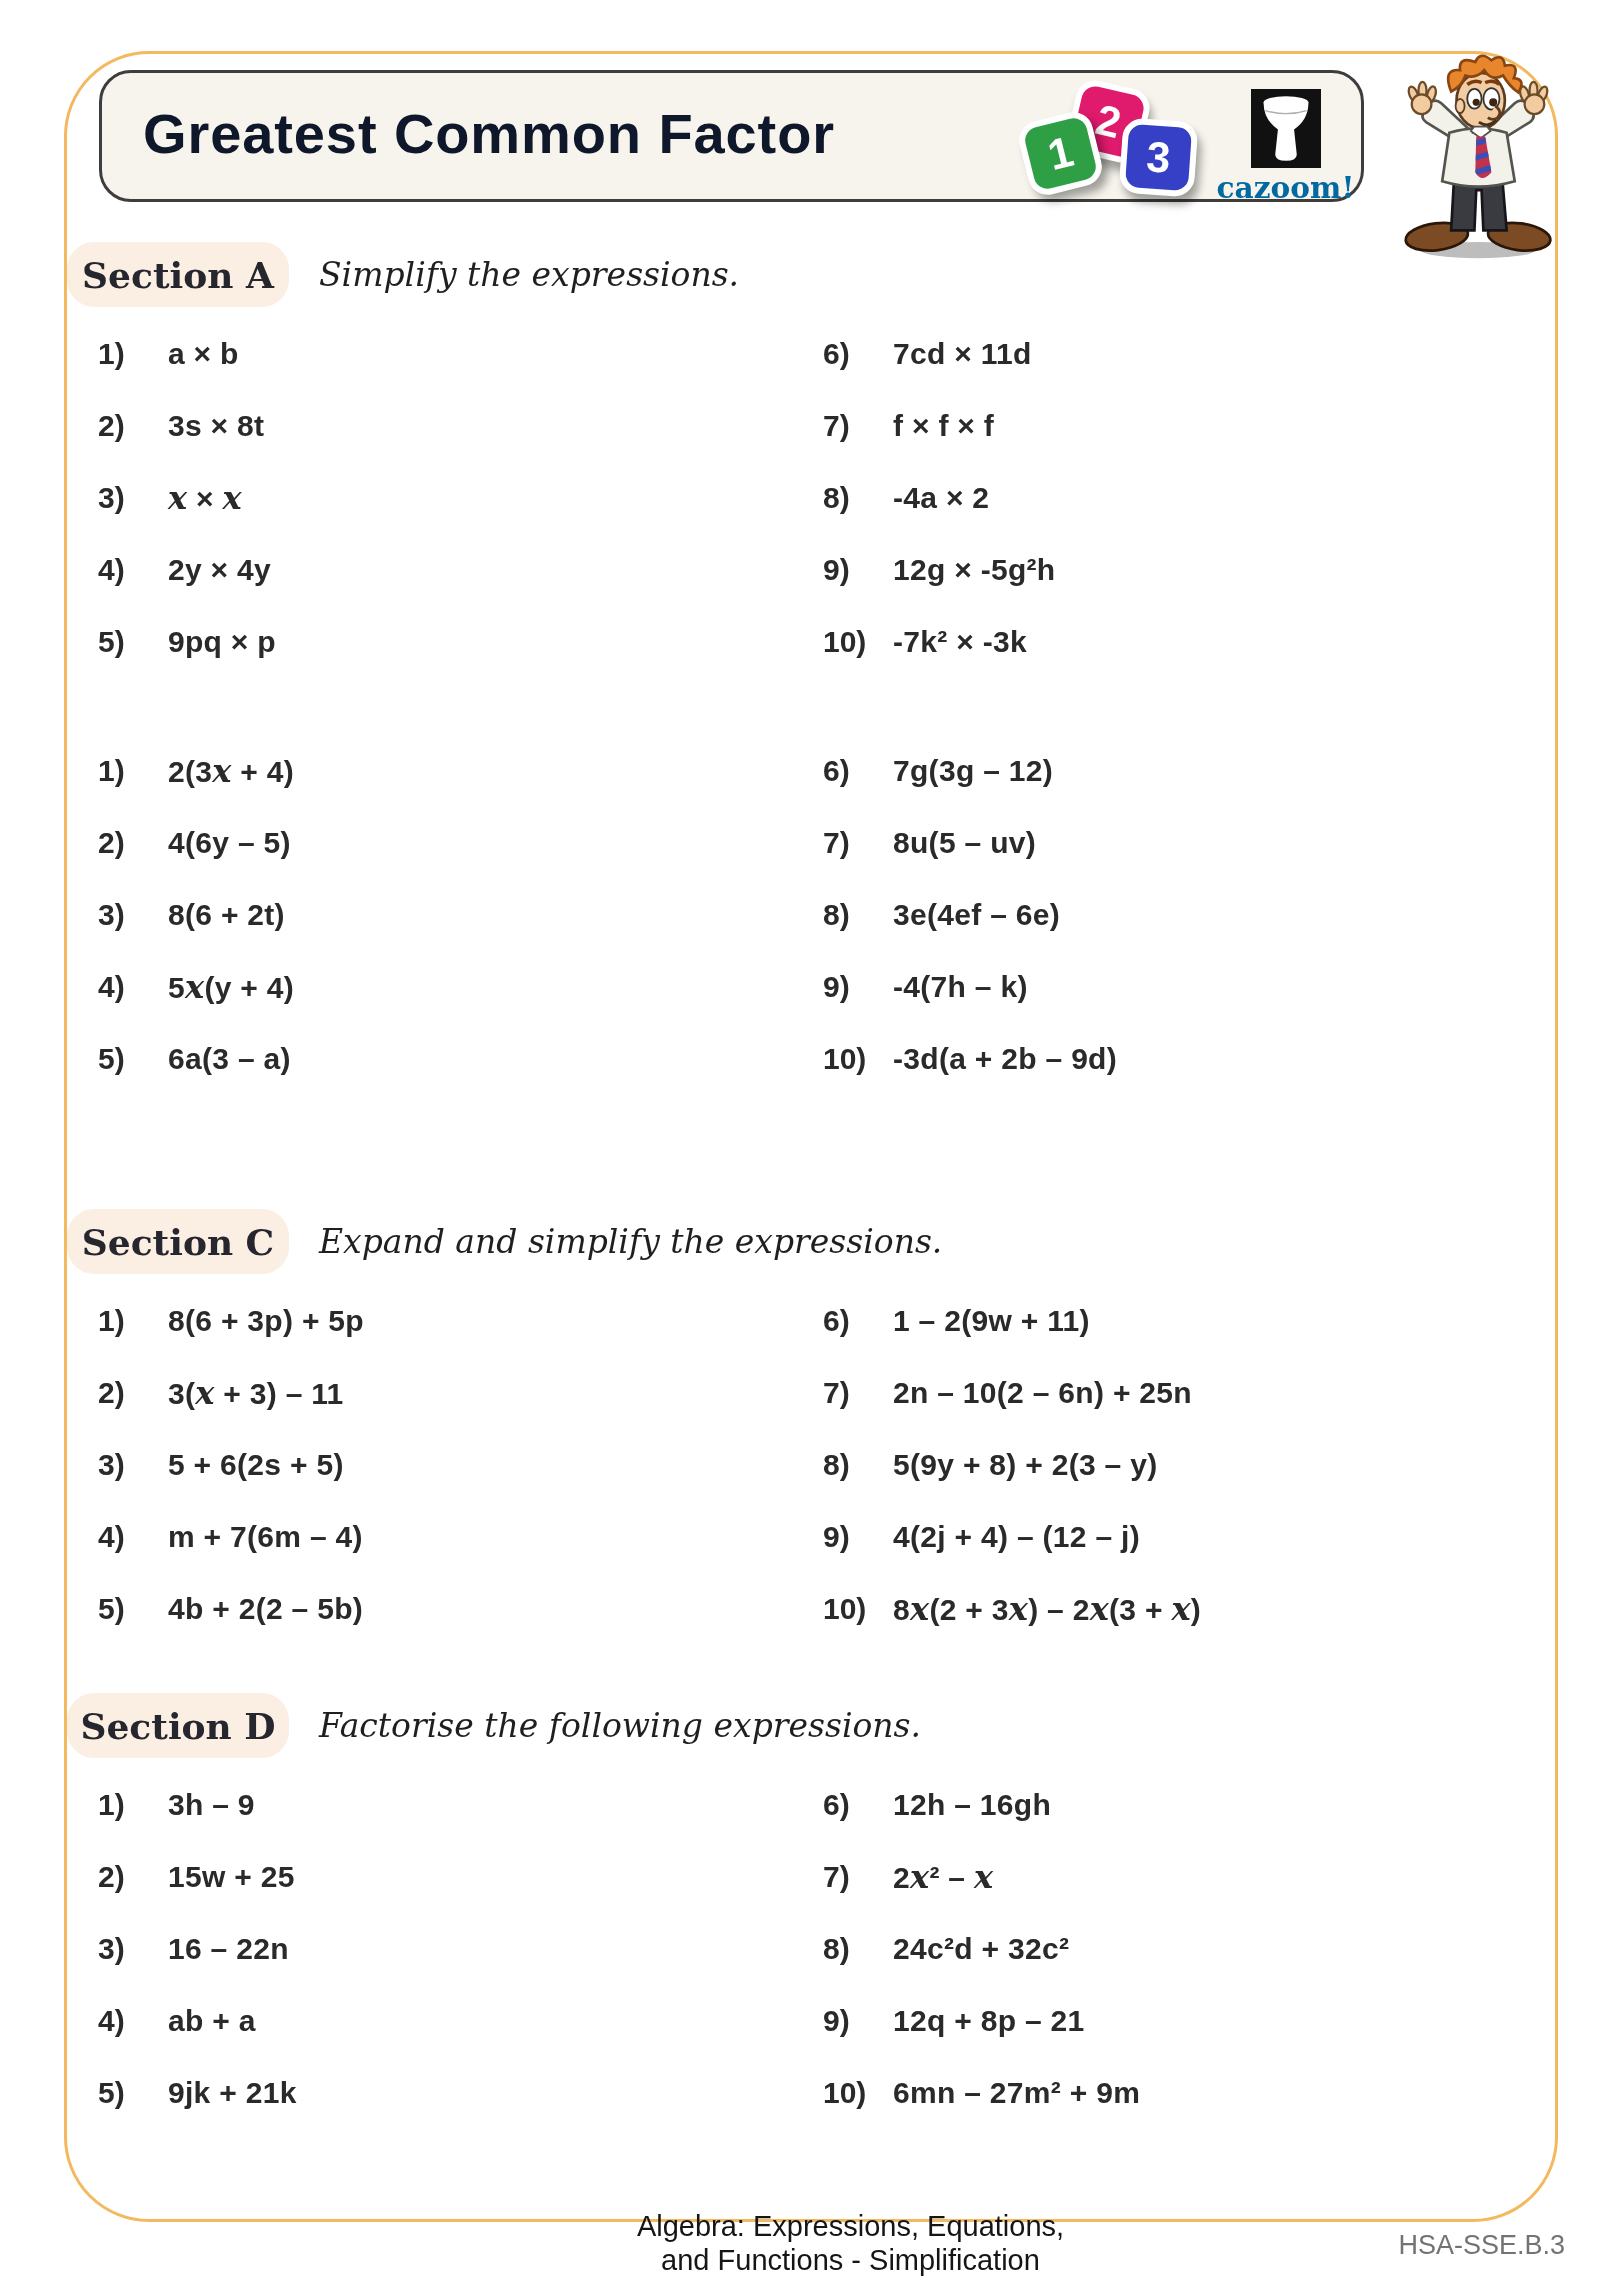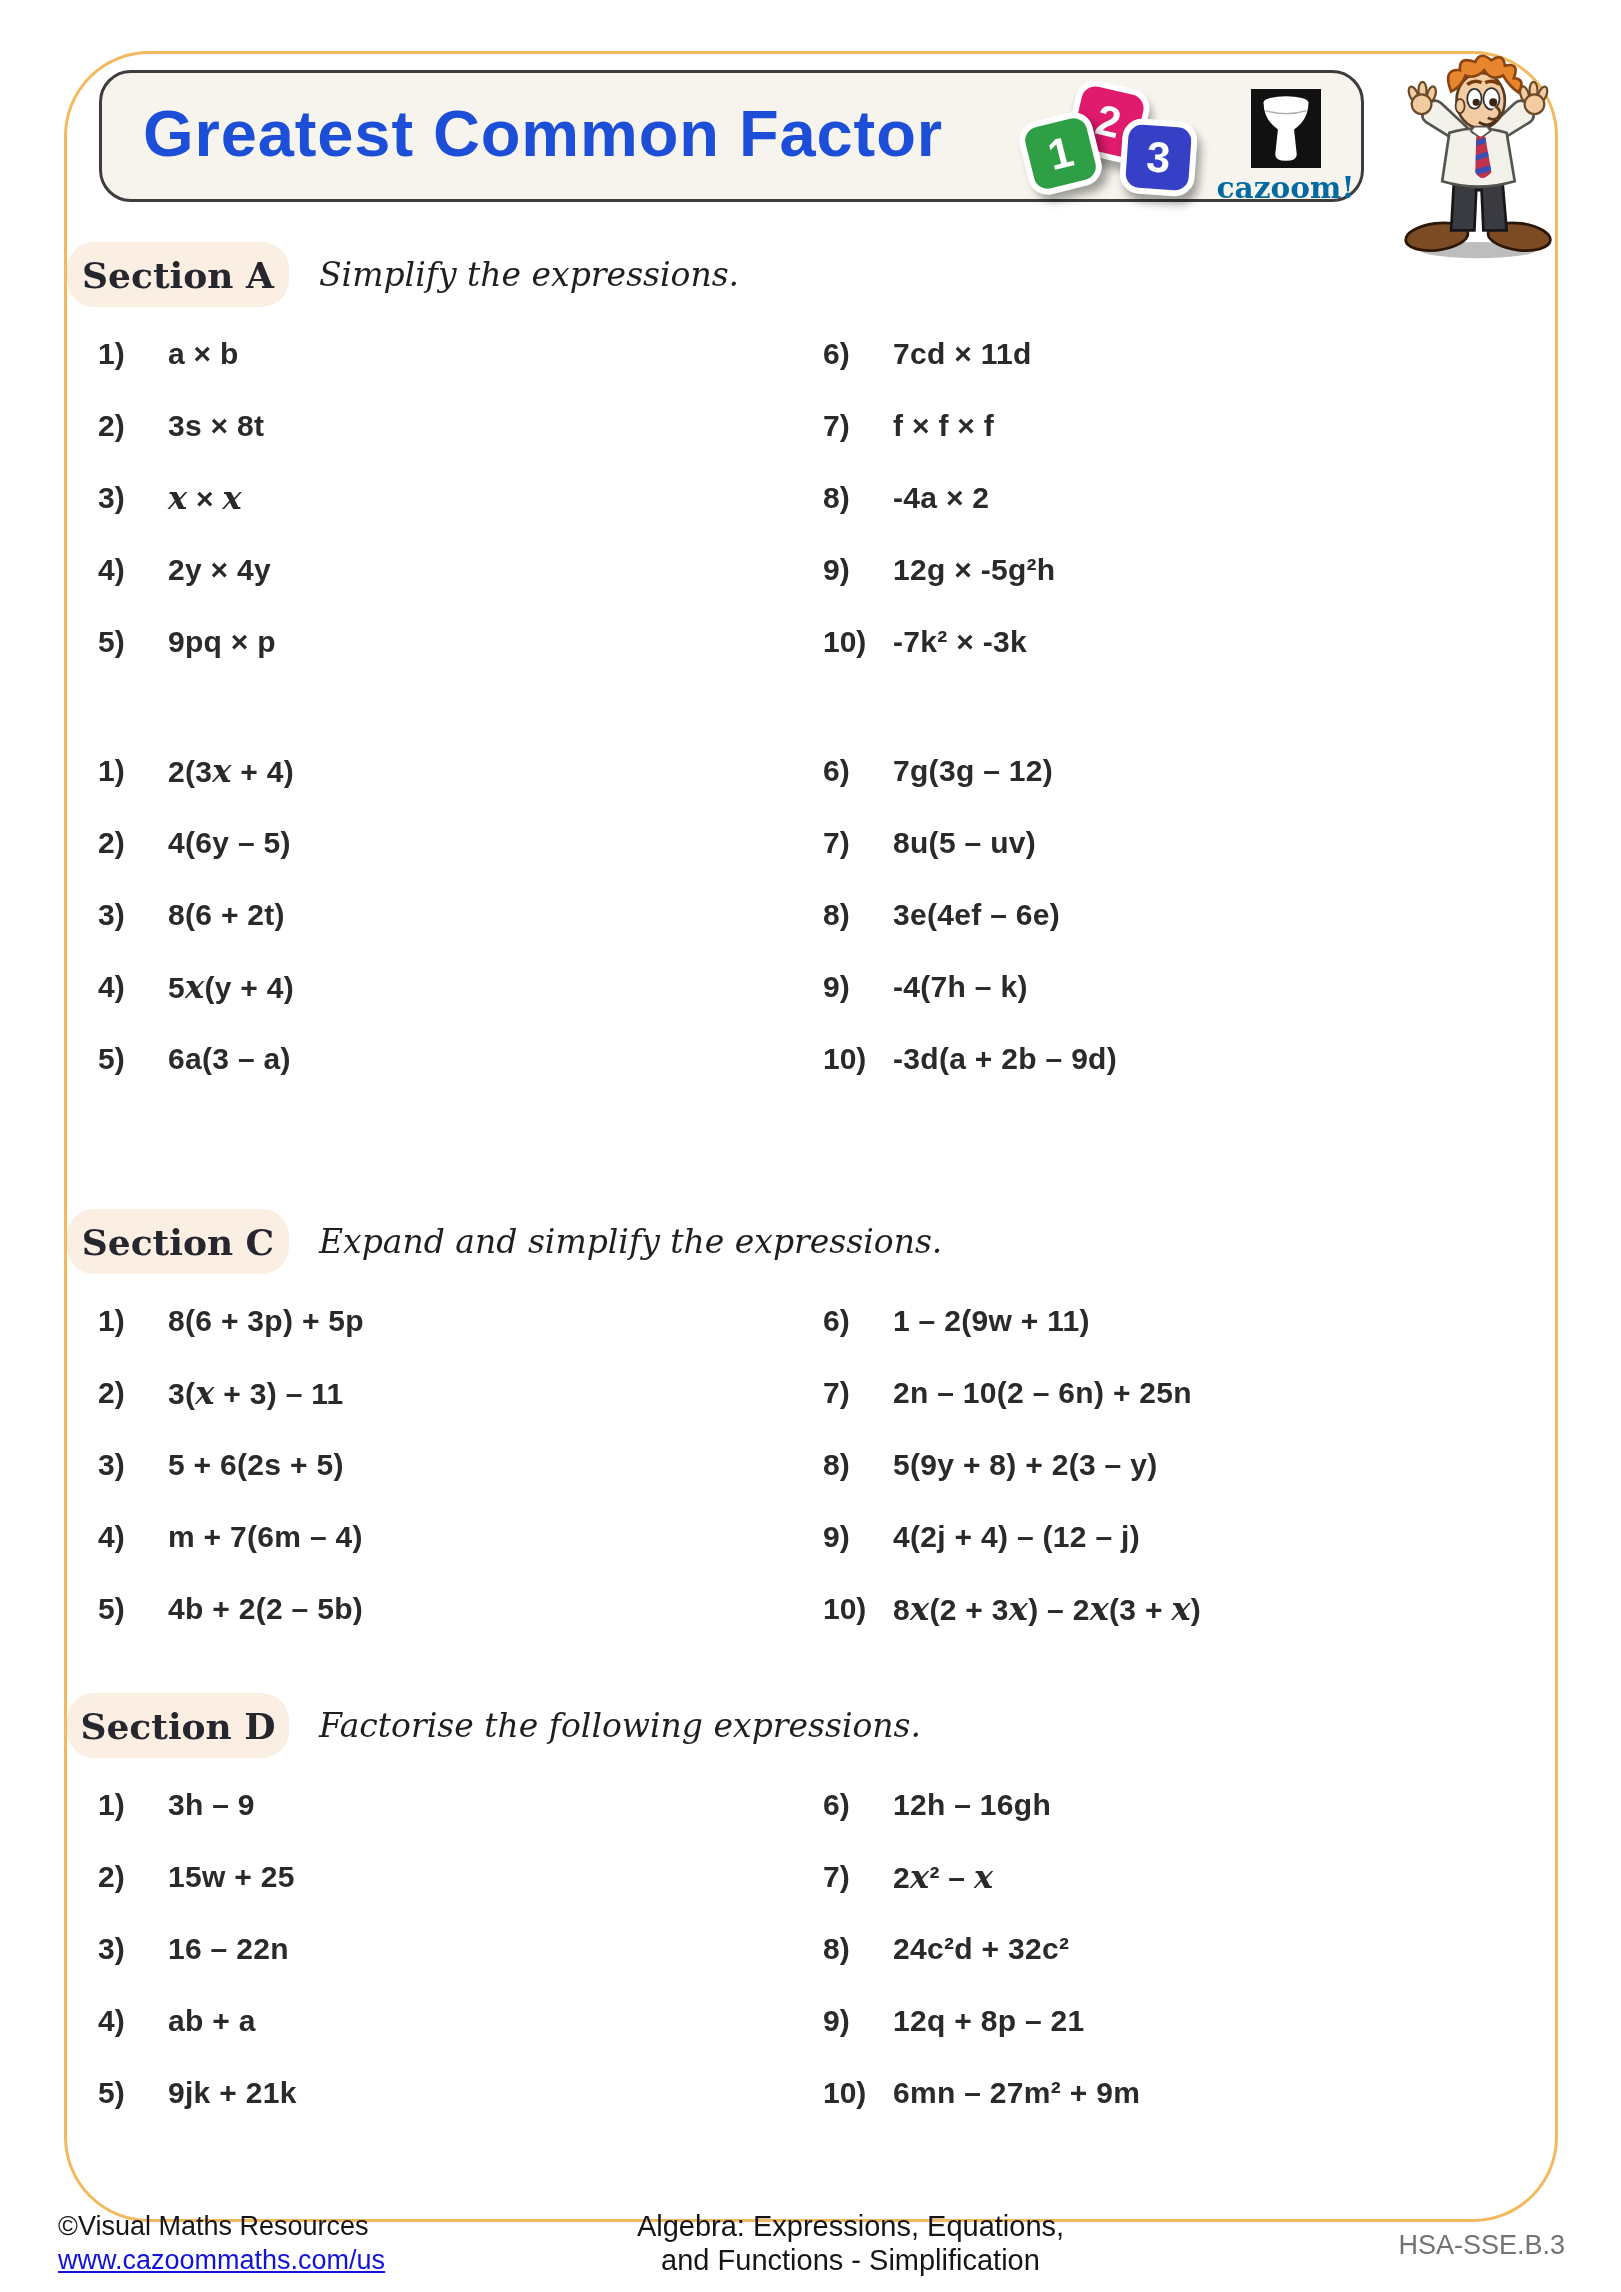--- a/index.html
+++ b/index.html
@@ -4,21 +4,21 @@
 <style>
   html,body{margin:0;padding:0;background:#ffffff;}
   .page{position:relative;width:1622px;height:2293px;background:#ffffff;overflow:hidden;
         font-family:"Liberation Sans",sans-serif;}
   .frame{position:absolute;left:64px;top:51px;width:1488px;height:2165px;
          border:3.6px solid var(--border-orange,#f2b95e);border-radius:85px;}
   
   .title-box{position:absolute;left:99px;top:70px;width:1259px;height:126px;
              background:var(--title-box-bg,#f6f4ec);border:3.6px solid #3d3d3d;border-radius:32px;}
   .page-title{position:absolute;left:41px;top:50%;transform:translateY(-54%);
-              font-size:65px;font-weight:bold;color:#1d4ed8;letter-spacing:0.9px;white-space:nowrap;}
+              font-size:56px;font-weight:bold;color:#0f172a;letter-spacing:0.9px;white-space:nowrap;}
   .tile{position:absolute;width:63px;height:63px;border:6.3px solid #ffffff;border-radius:19.7px;
         display:flex;align-items:center;justify-content:center;color:#ffffff;
         font-size:43px;font-weight:bold;box-shadow:4.5px 8px 9px rgba(0,0,0,.35);}
   .tile-1{left:921px;top:43px;transform:rotate(-14deg);background:var(--tile-green,#2f9f45);z-index:2;}
   .tile-2{left:969px;top:10.7px;transform:rotate(13deg);background:var(--tile-pink,#e01a6c);z-index:1;}
   .tile-3{left:1019px;top:47px;transform:rotate(4deg);background:var(--tile-blue,#3540c6);z-index:2;}
   .logo{position:absolute;left:1112px;top:16px;width:143px;text-align:center;}
   .logo-box{width:70px;height:79px;margin:0 auto;background:#111;display:block;}
   .brand-text{margin-top:1.8px;font-family:"DejaVu Serif",serif;font-weight:bold;
               font-size:29.6px;color:#0369a1;letter-spacing:0;}
@@ -321,23 +321,19 @@
             <span class="pexpr">12q + 8p – 21</span>
           </div>
           <div class="problem">
             <span class="pnum">10)</span>
             <span class="pexpr">6mn – 27m² + 9m</span>
           </div>
         </div>
     </div>
   </section>
 
-  <div class="f-left">
-    <div>©Visual Maths Resources</div>
-    <div><span class="f-link">www.cazoommaths.com/us</span></div>
-  </div>
   <div class="f-center">
     <div>Algebra: Expressions, Equations,</div>
     <div>and Functions - Simplification</div>
   </div>
   <div class="f-right">HSA-SSE.B.3</div>
 </div>
 
 
 </body></html>

